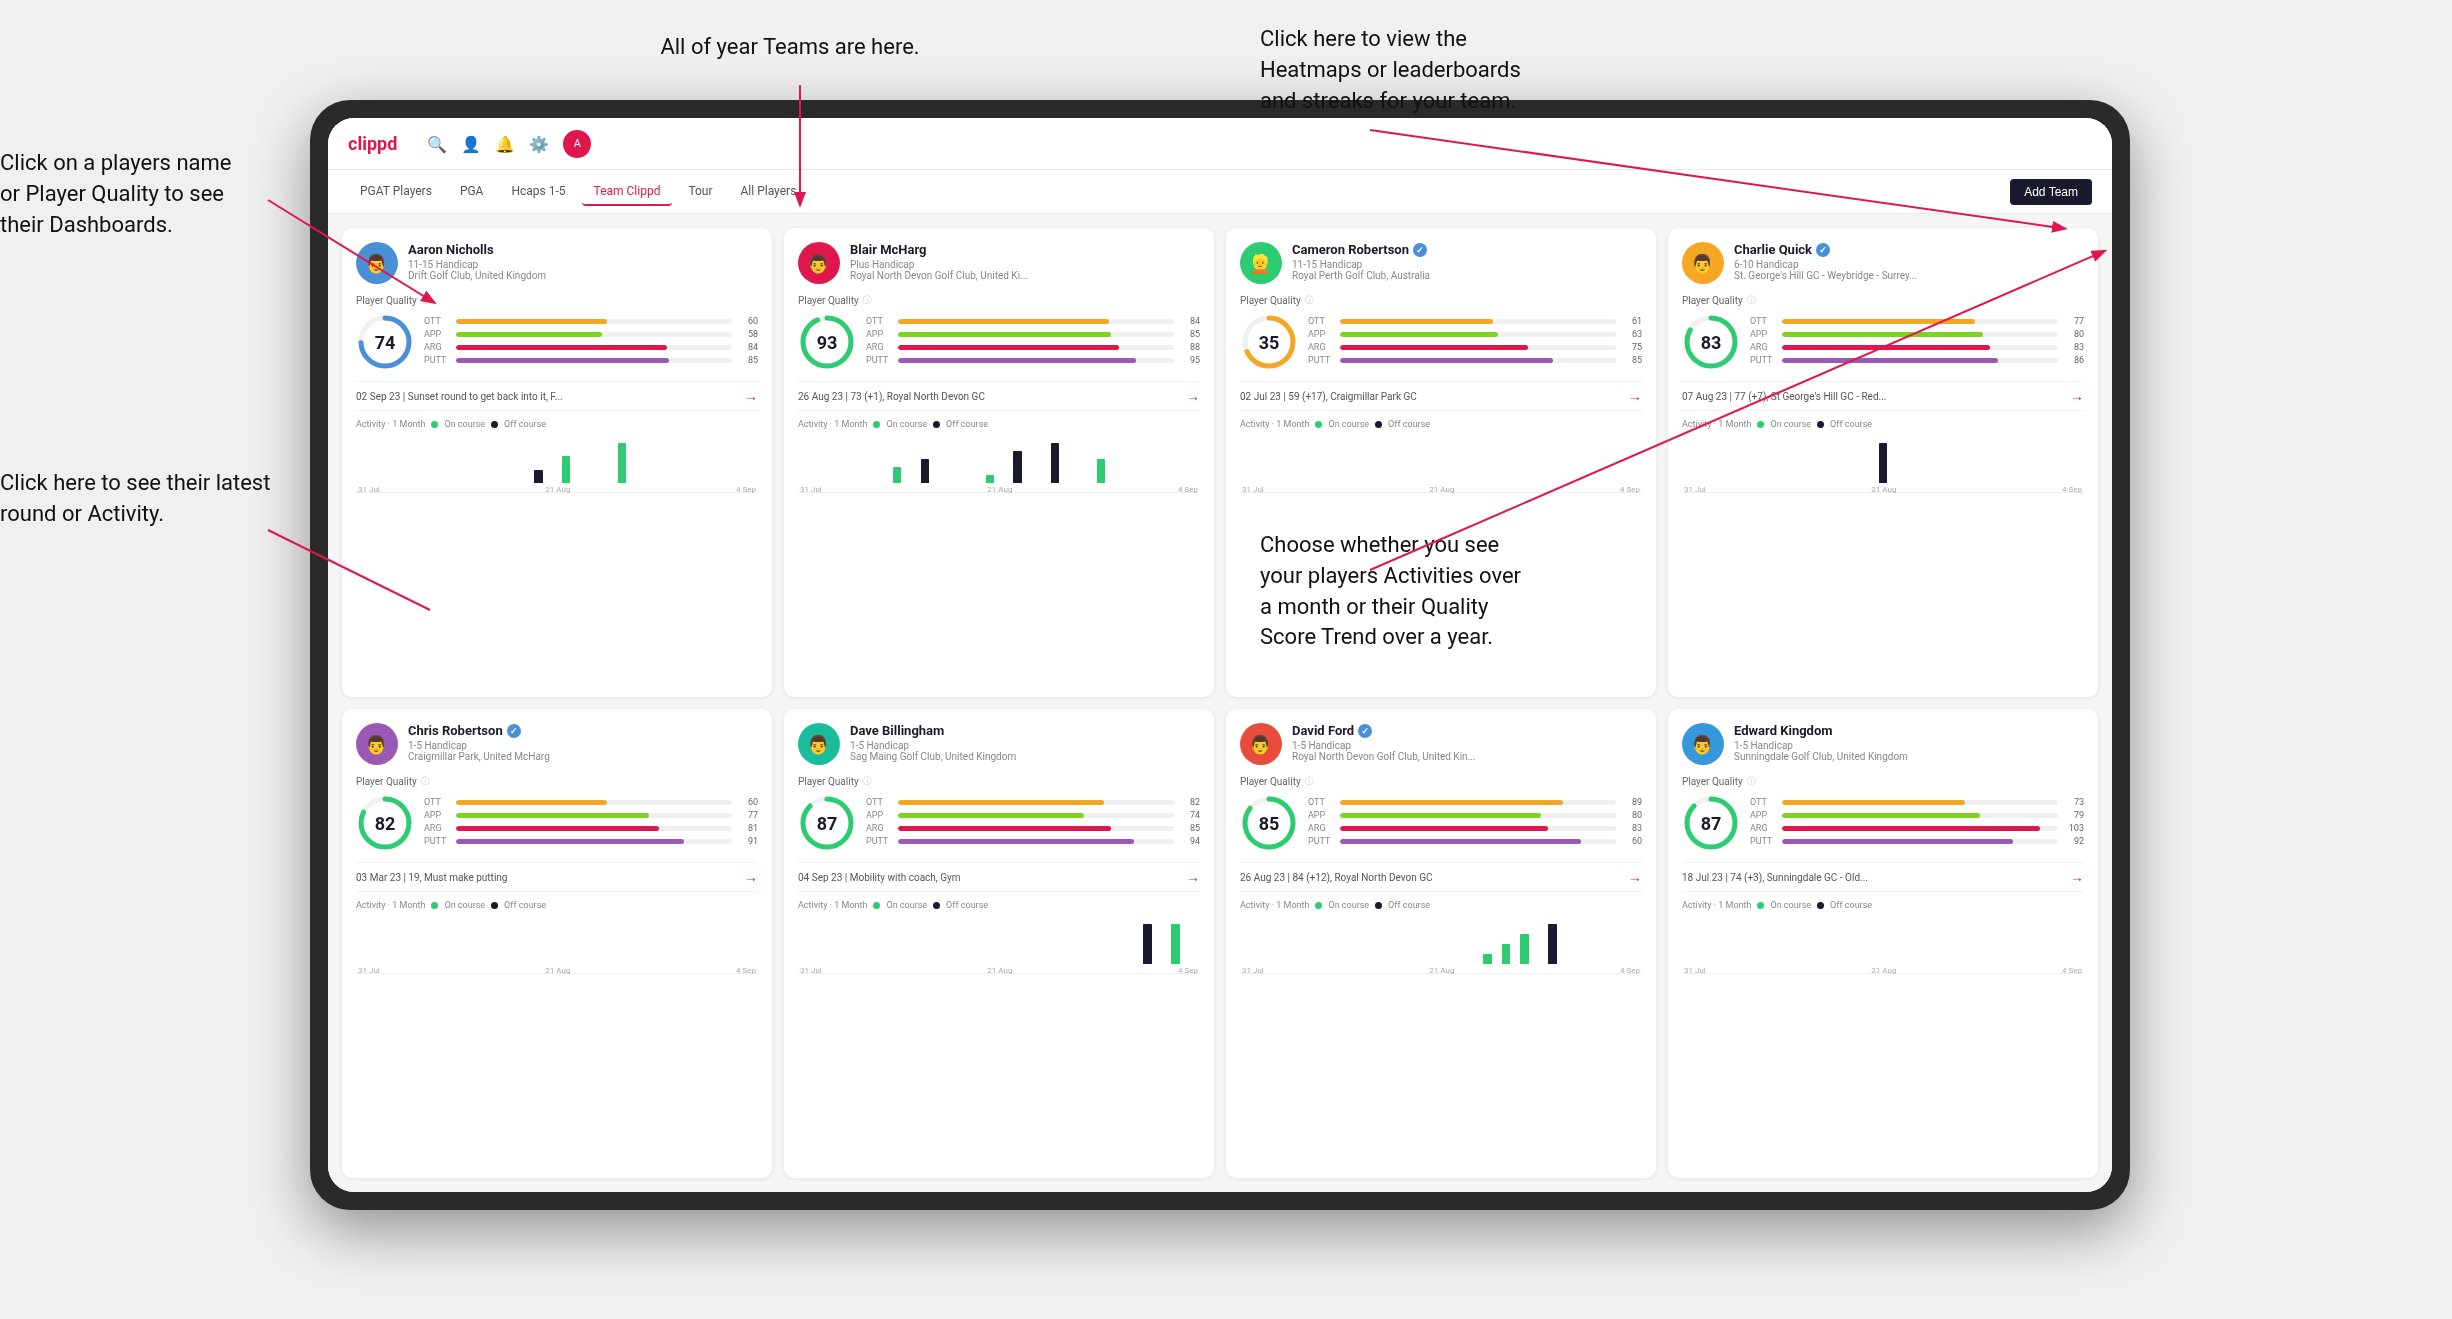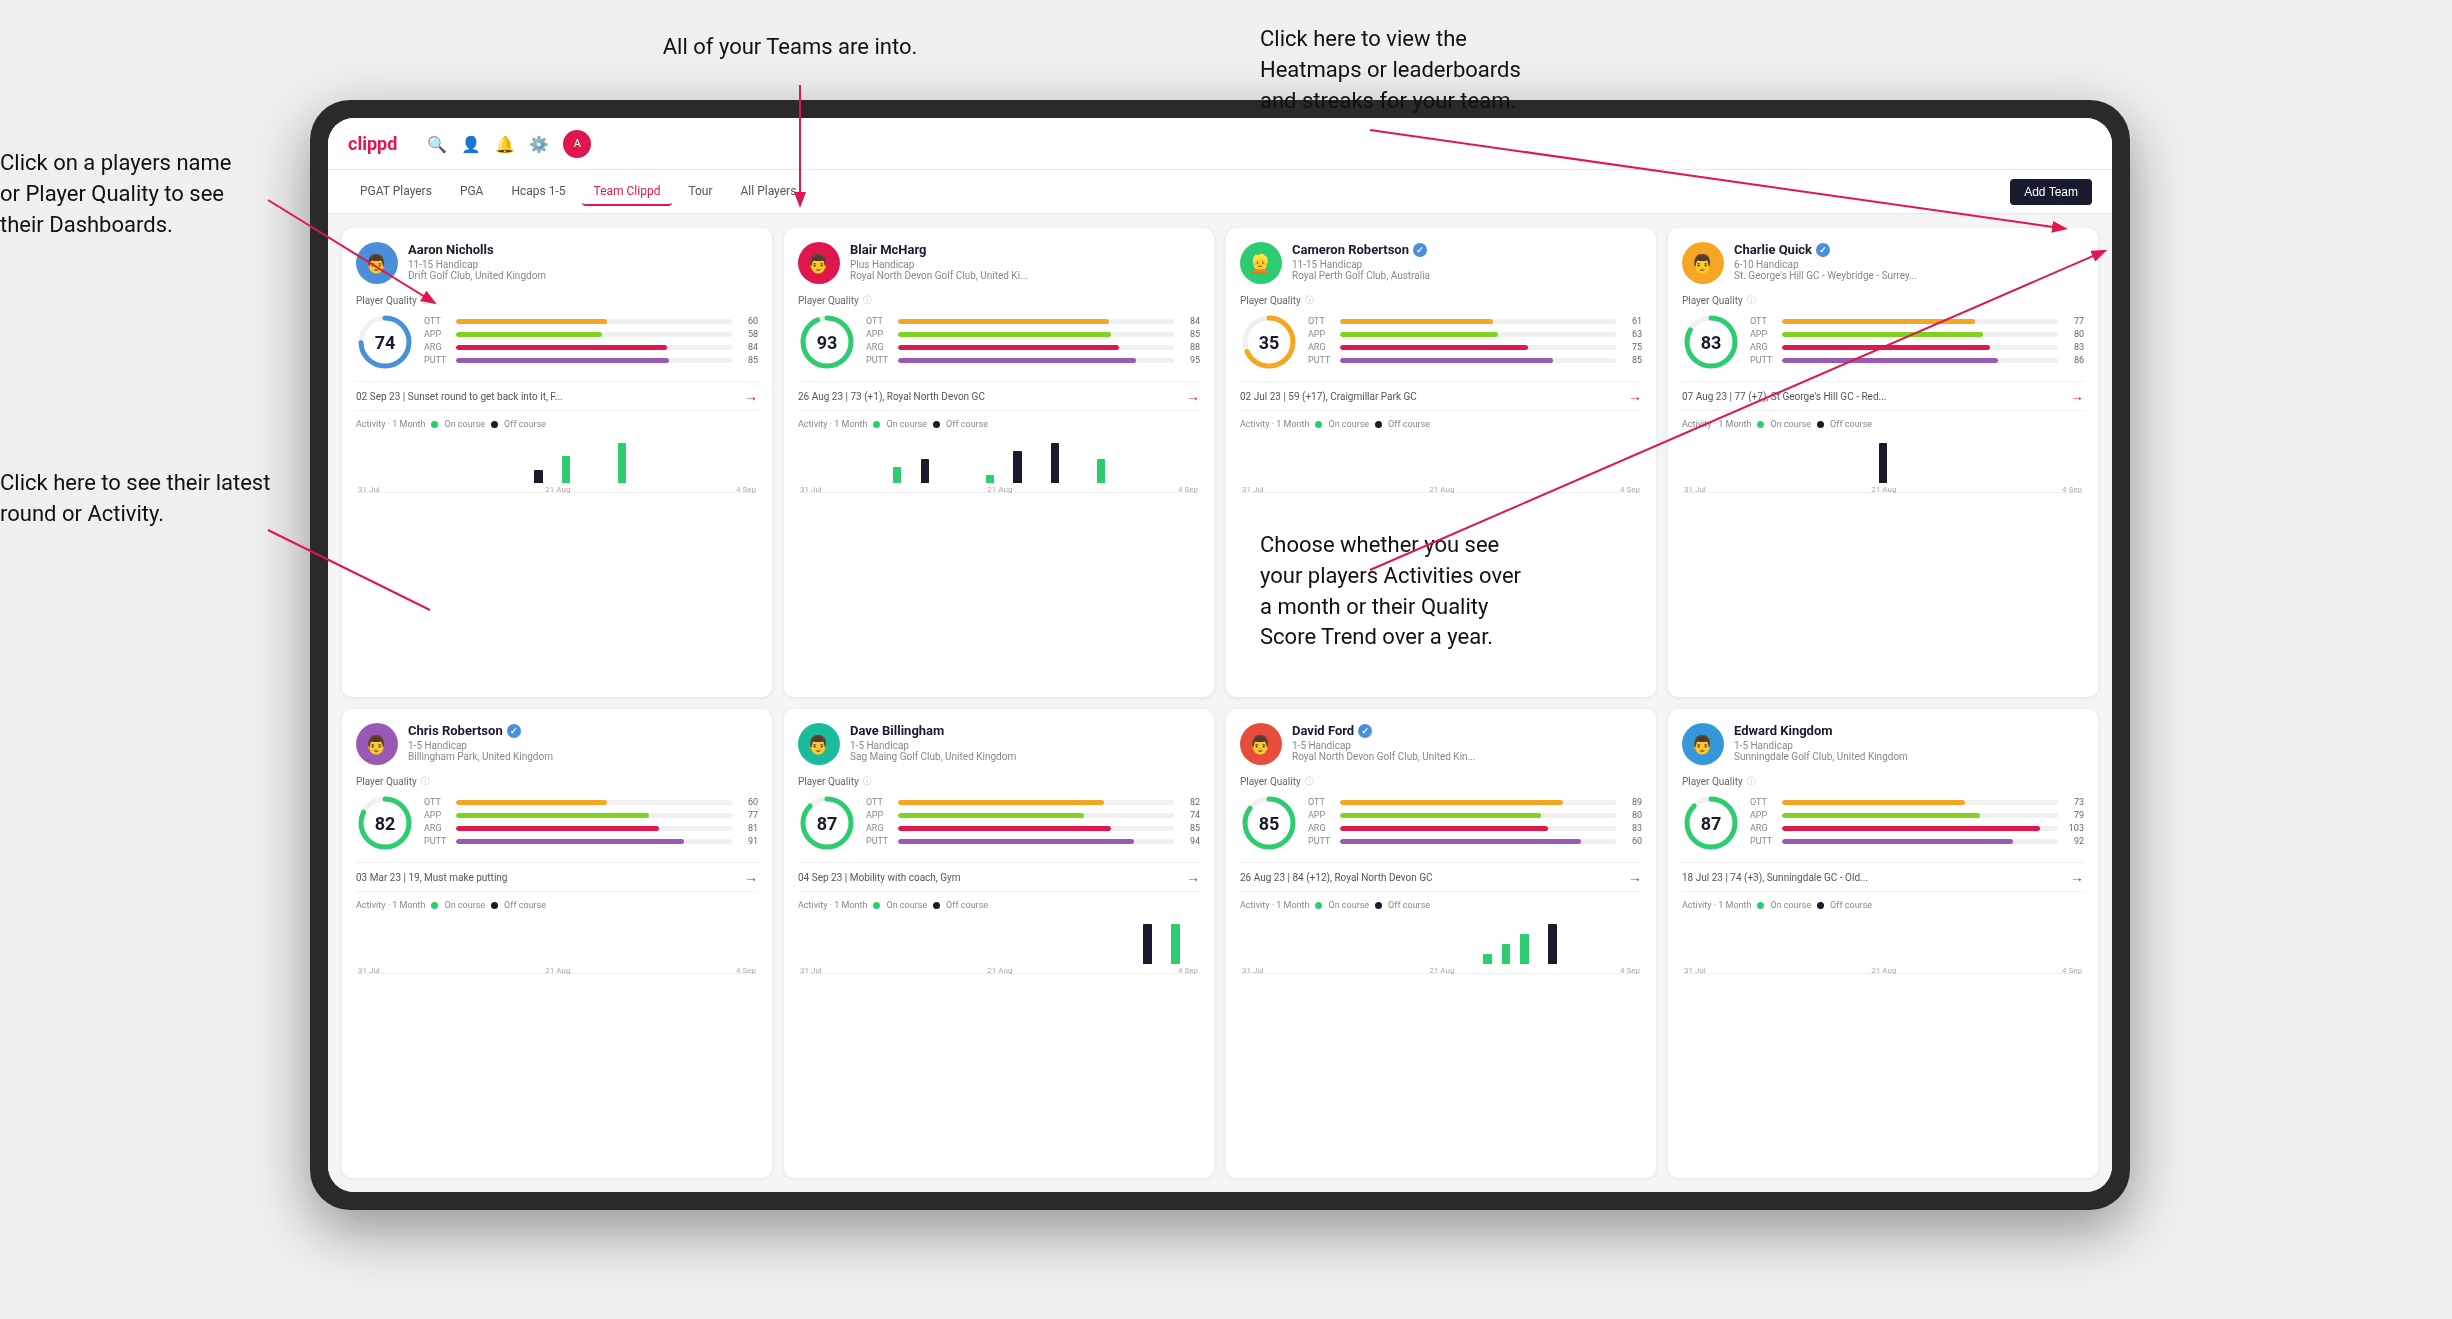--- a/index.html
+++ b/index.html
@@ -948,21 +948,21 @@
         <div class="player-card">
     <div class="player-header">
       <div class="player-avatar" style="background:#9b59b6;color:white;font-size:18px;">
         👨
       </div>
       <div class="player-info">
         <div class="player-name">
           Chris Robertson <span class="verified-badge">✓</span>
         </div>
         <div class="player-handicap">1-5 Handicap</div>
-        <div class="player-club">Billingham Park, United Kingdom</div>
+        <div class="player-club">Craigmillar Park, United McHarg</div>
       </div>
     </div>
     <div class="quality-section">
       <div class="quality-label">
         Player Quality <span style="color:#ccc;font-size:9px;">ⓘ</span>
       </div>
       <div class="quality-content">
         <div class="circle-score">
           <svg viewBox="0 0 58 58">
             <circle cx="29" cy="29" r="24" fill="none" stroke="#f0f0f0" stroke-width="5"></circle>
@@ -1448,21 +1448,21 @@
 
 <div class="annotation ann1" style="position:absolute; top:148px; left:0px; width:268px;">
   Click on a players name<br>or Player Quality to see<br>their Dashboards.
 </div>
 
 <div class="annotation" style="position:absolute; top:468px; left:0px; width:275px;">
   Click here to see their latest<br>round or Activity.
 </div>
 
 <div class="annotation" style="position:absolute; top:32px; left:620px; width:340px; text-align:center; font-size:22px;">
-  All of your Teams are into.
+  All of year Teams are here.
 </div>
 
 <div class="annotation" style="position:absolute; top:24px; left:1260px; width:340px; font-size:22px;">
   Click here to view the<br>Heatmaps or leaderboards<br>and streaks for your team.
 </div>
 
 <div class="annotation" style="position:absolute; top:530px; left:1260px; width:340px; font-size:22px;">
   Choose whether you see<br>your players Activities over<br>a month or their Quality<br>Score Trend over a year.
 </div>
 

